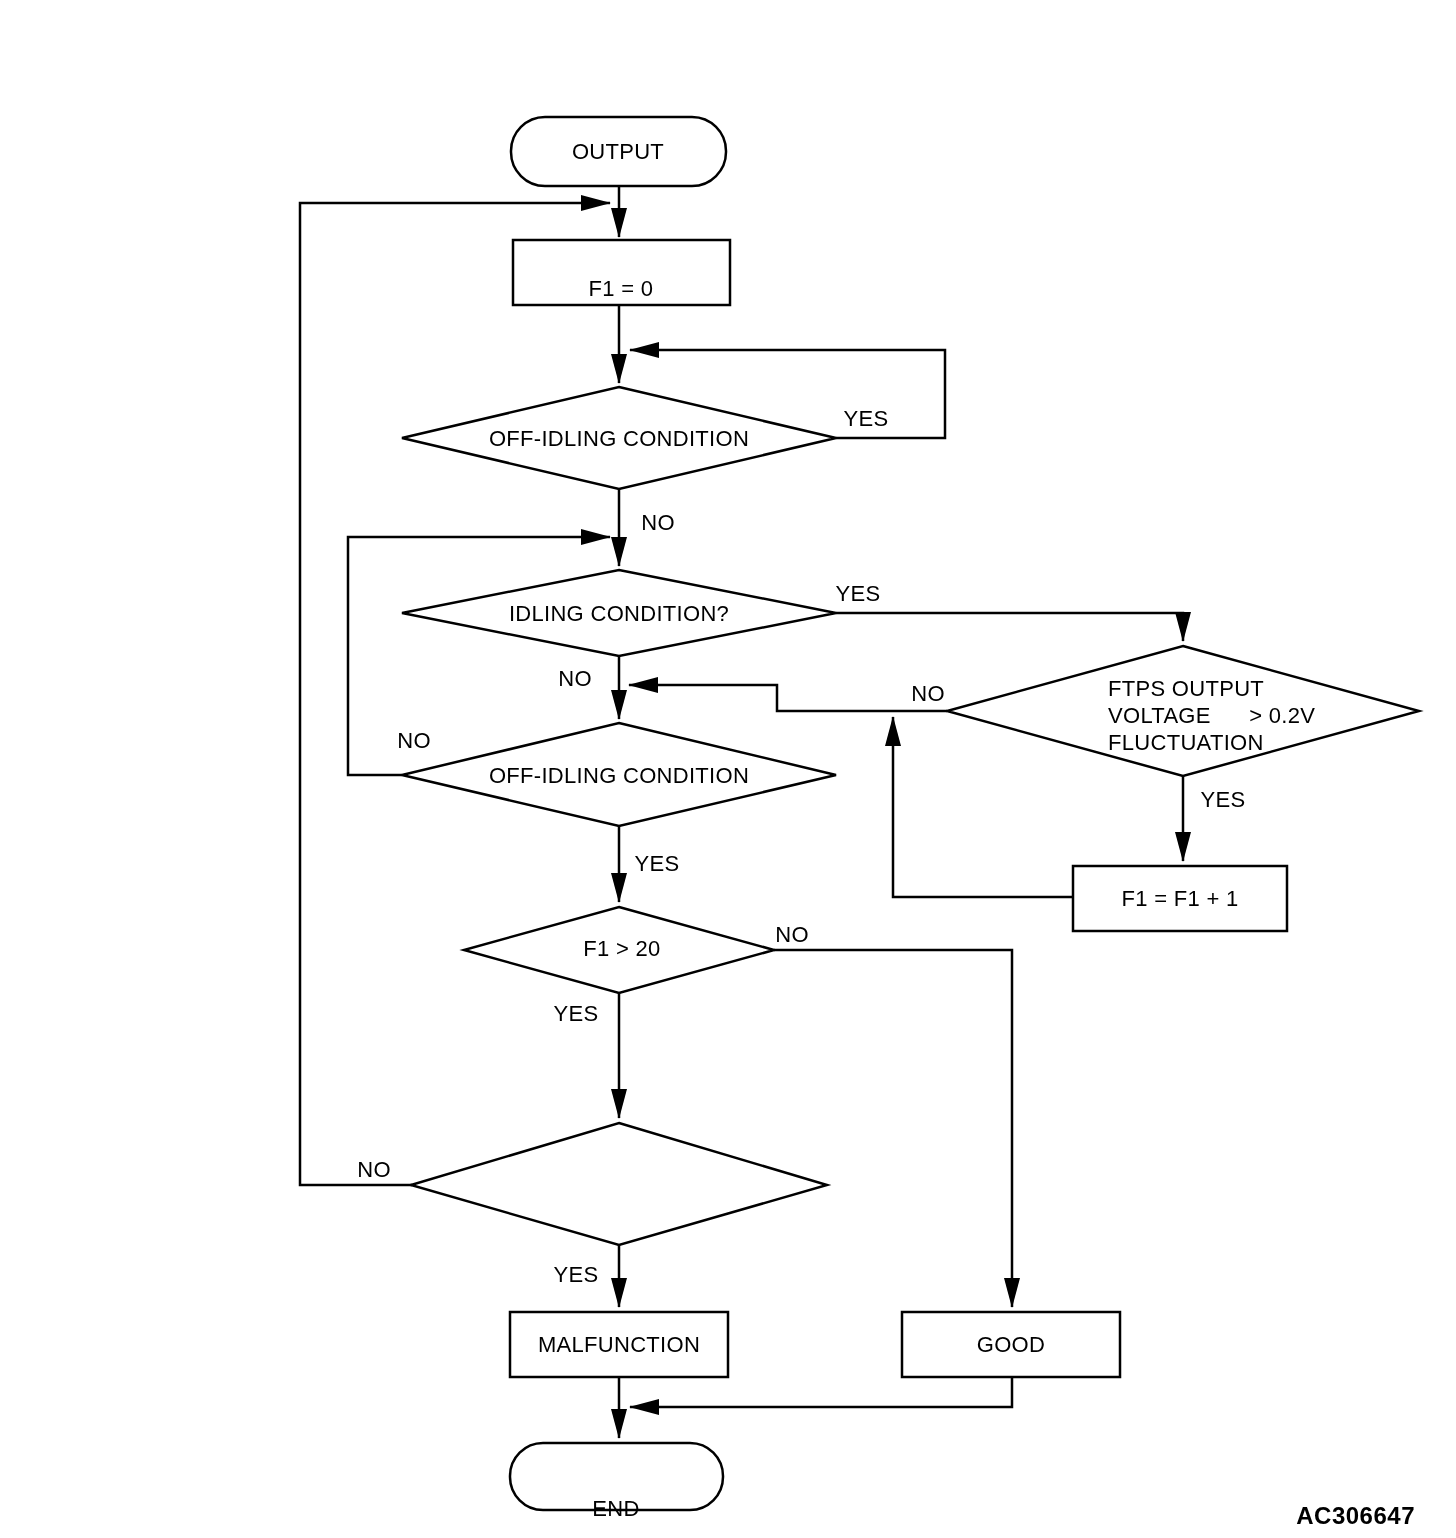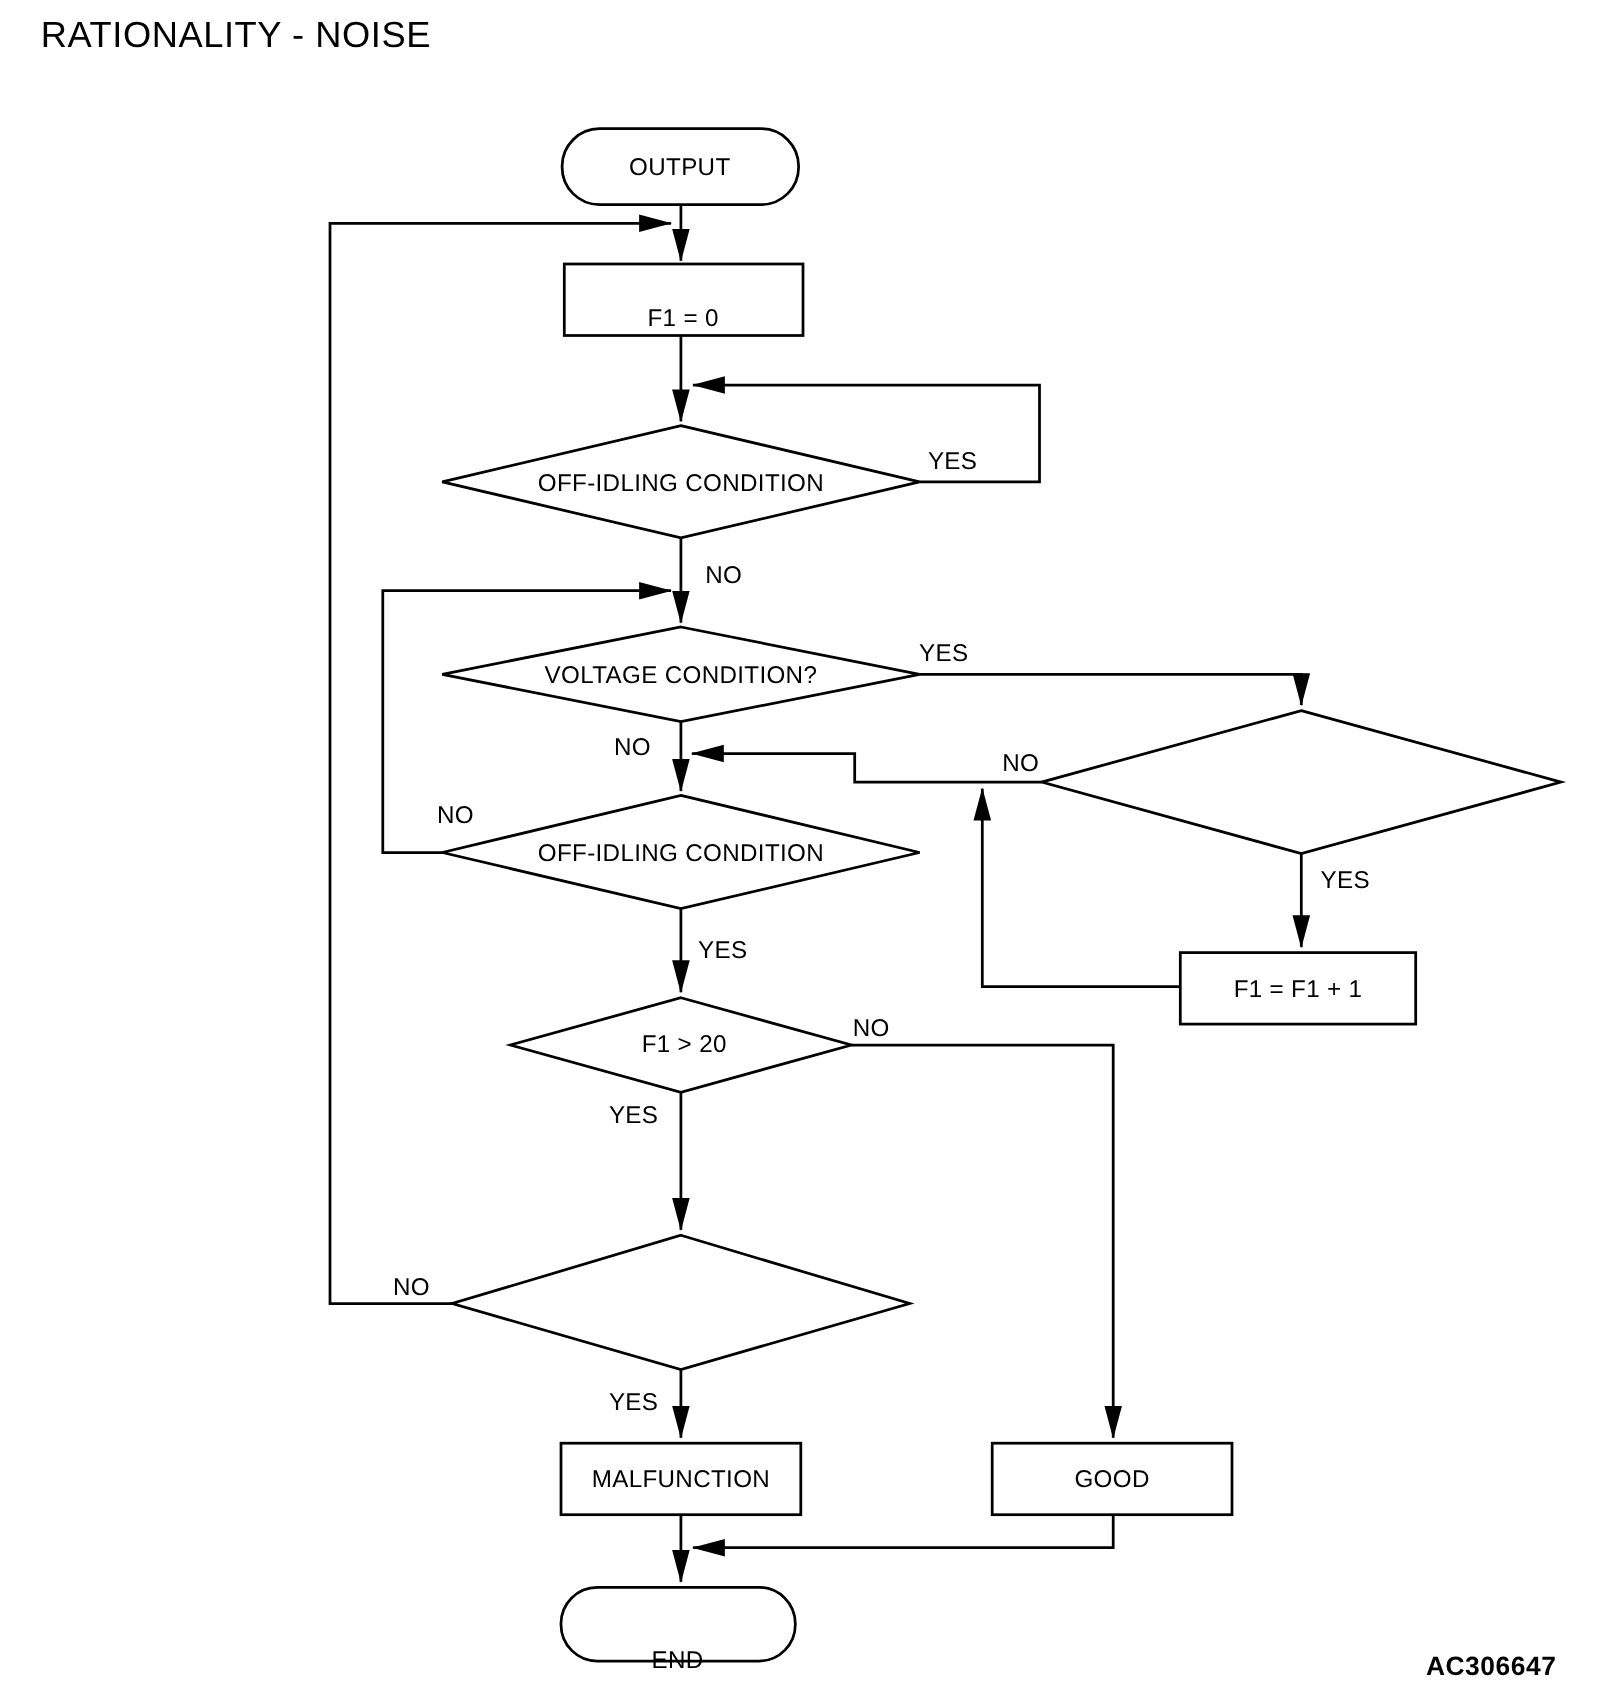--- a/index.html
+++ b/index.html
@@ -57,27 +57,31 @@
       <rect x="1073" y="866" width="214" height="65"></rect>
       <polygon points="619,723 836,775 619,826 402,775"></polygon>
       <polygon points="619,907 774,950 619,993 464,950"></polygon>
       <polygon points="619,1123 827,1185 619,1245 411,1185"></polygon>
       <rect x="510" y="1312" width="218" height="65"></rect>
       <rect x="902" y="1312" width="218" height="65"></rect>
       <rect x="510" y="1443" width="213" height="67" rx="33" ry="33"></rect>
     </g>
   </svg>
 
-  <div class="title">RATIONALITY - NOISE</div>
 
   <div class="lbl" style="left:618px;top:152px;">OUTPUT</div>
   <div class="lbl" style="left:621px;top:289px;">F1 = 0</div>
   <div class="lbl" style="left:619px;top:439px;">OFF-IDLING CONDITION</div>
-  <div class="lbl" style="left:619px;top:614px;">VOLTAGE CONDITION?</div>
+  <div class="lbl" style="left:619px;top:614px;">IDLING CONDITION?</div>
 
+  <div class="block leftal" style="left:1108px;top:675px;">
+    <div>FTPS OUTPUT</div>
+    <div>VOLTAGE &nbsp;&nbsp;&nbsp;&nbsp; &gt; 0.2V</div>
+    <div>FLUCTUATION</div>
+  </div>
 
   <div class="lbl" style="left:1180px;top:899px;">F1 = F1 + 1</div>
   <div class="lbl" style="left:619px;top:776px;">OFF-IDLING CONDITION</div>
   <div class="lbl" style="left:622px;top:949px;">F1 &gt; 20</div>
 
 
   <div class="lbl" style="left:619px;top:1345px;">MALFUNCTION</div>
   <div class="lbl" style="left:1011px;top:1345px;">GOOD</div>
   <div class="lbl" style="left:616px;top:1477px;margin-top:32px;">END</div>
 

